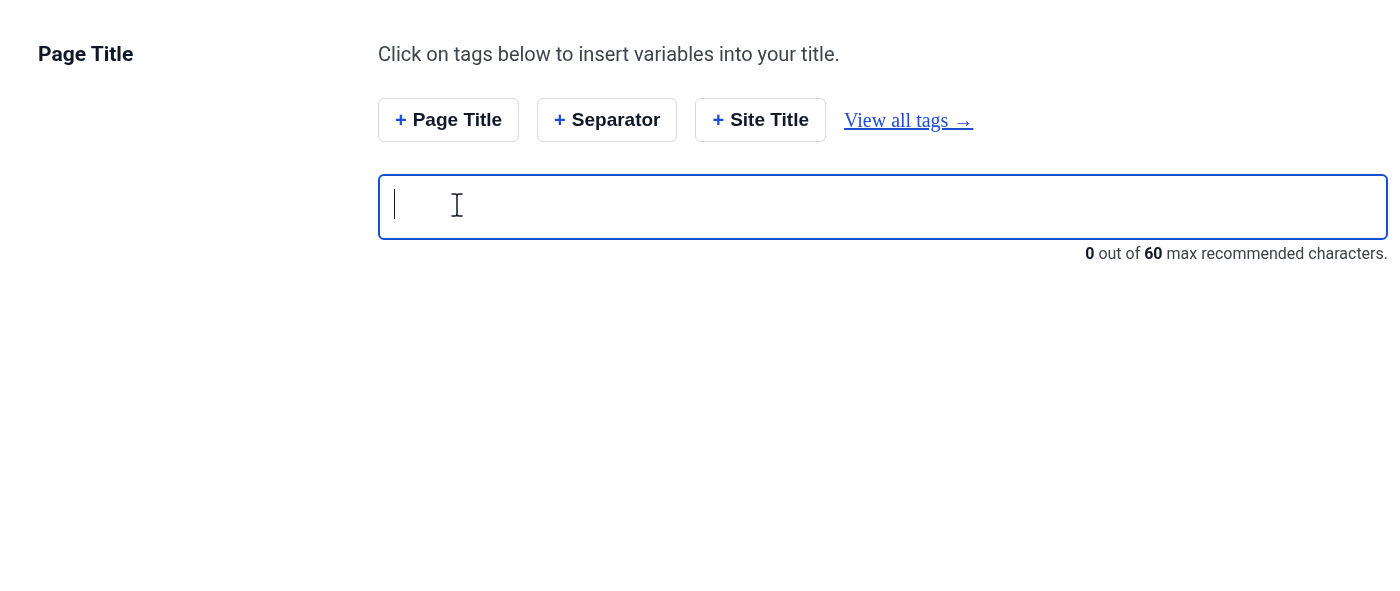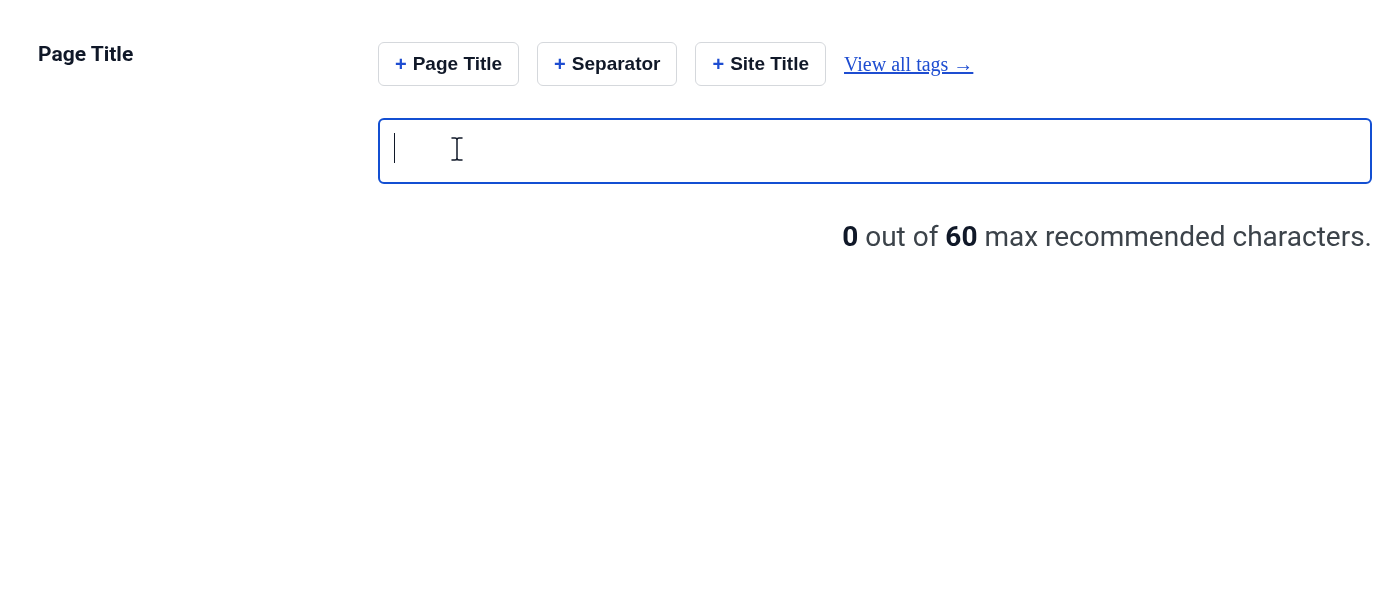--- a/index.html
+++ b/index.html
@@ -11,21 +11,21 @@
       font-family: -apple-system, BlinkMacSystemFont, "Segoe UI", Roboto, Helvetica, Arial, sans-serif;
       background: #ffffff;
       width: 1400px;
       height: 591px;
       position: relative;
     }
     .container {
       display: flex;
       padding-top: 42px;
       padding-left: 38px;
-      padding-right: 28px;
+      padding-right: 12px;
     }
     .label-col {
       width: 340px;
       flex-shrink: 0;
     }
     .section-label {
       font-size: 21px;
       font-weight: 700;
       color: #101828;
     }
@@ -98,37 +98,38 @@
     .ibeam-cursor {
       position: absolute;
       left: 72px;
       top: 18px;
       width: 14px;
       height: 26px;
       pointer-events: none;
     }
     .counter-row {
       text-align: right;
-      margin-top: 36px;
-      font-size: 28px;
+      margin-top: 4px;
+      font-size: 16px;
       color: #3c434a;
     }
     .counter-row .bold {
       font-weight: 700;
       color: #101828;
     }
   </style>
 </head>
 <body>
 
 <div class="container">
   <div class="label-col">
     <div class="section-label">Page Title</div>
   </div>
   <div class="main-col">
+    <div class="helper-text">Click on tags below to insert variables into your title.</div>
 
     <div class="tags-row">
       <button class="tag-button">
         <span class="plus">+</span>
         <span>Page Title</span>
       </button>
       <button class="tag-button">
         <span class="plus">+</span>
         <span>Separator</span>
       </button>

